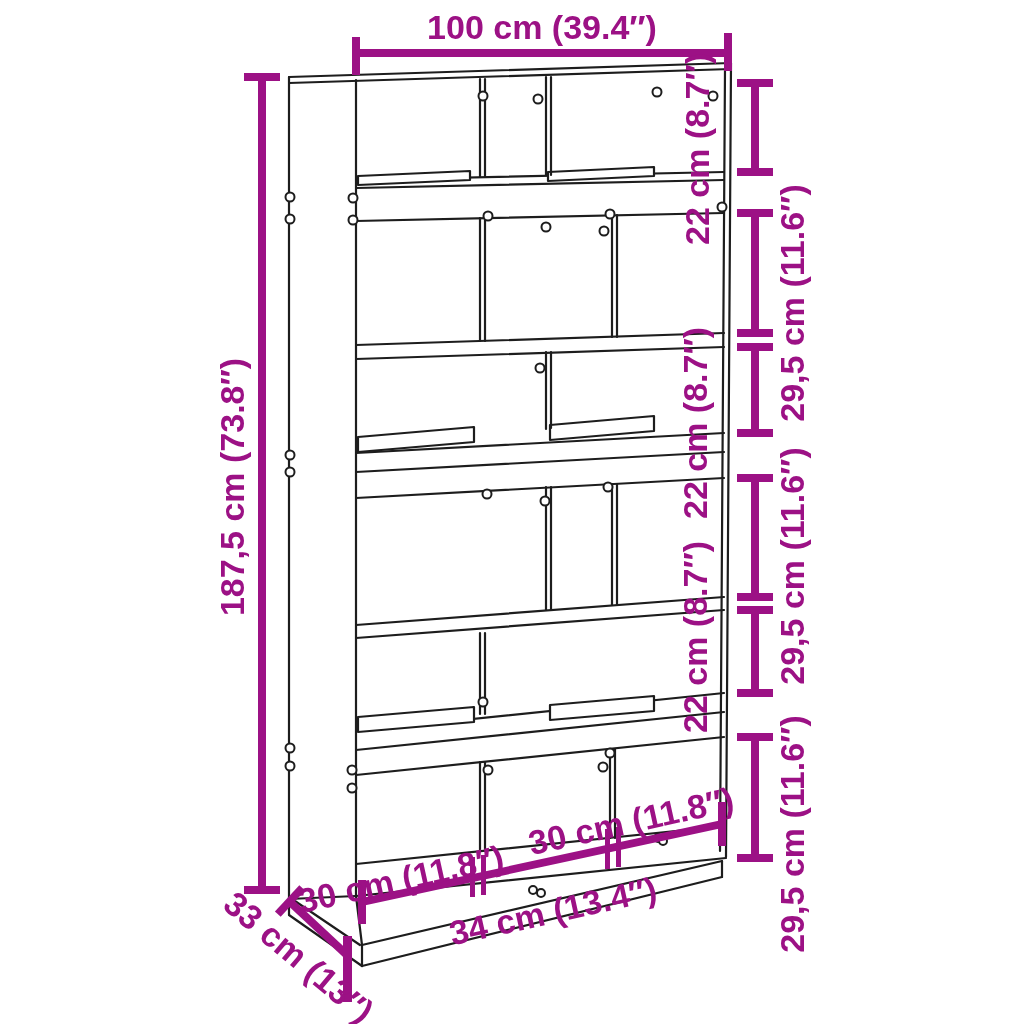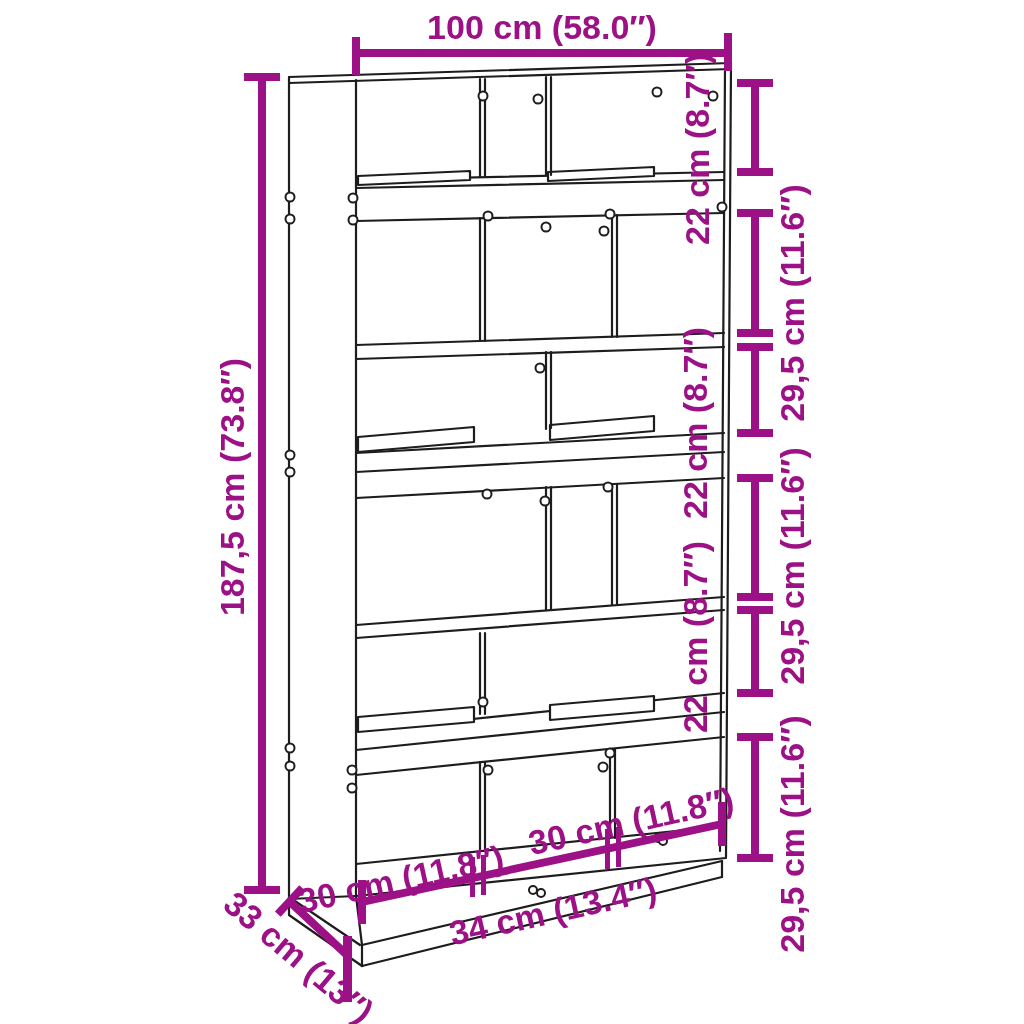--- a/index.html
+++ b/index.html
@@ -153,21 +153,21 @@
       </g>
 
       <g>
         <polygon points="291.7,898.1 350.7,953.1 345.3,958.9 286.3,903.9"></polygon>
         <polygon points="280.7,916.8 305.1,890.6 299.3,885.2 274.9,911.4"></polygon>
         <rect x="343" y="936" width="9" height="66"></rect>
       </g>
     </g>
   </svg>
 
-  <div class="dim-label" style="left:542px;top:27px;transform:translate(-50%,-50%);">100 cm (58.0″)</div>
+  <div class="dim-label" style="left:542px;top:27px;transform:translate(-50%,-50%);">100 cm (39.4″)</div>
 
   <div class="dim-label" style="left:232px;top:487px;transform:translate(-50%,-50%) rotate(-90deg);">187,5 cm (73.8″)</div>
 
   <div class="dim-label" style="left:697px;top:149px;transform:translate(-50%,-50%) rotate(-90deg);">22 cm (8.7″)</div>
 
   <div class="dim-label" style="left:792px;top:303px;transform:translate(-50%,-50%) rotate(-90deg);">29,5 cm (11.6″)</div>
 
   <div class="dim-label" style="left:695px;top:423px;transform:translate(-50%,-50%) rotate(-90deg);">22 cm (8.7″)</div>
 
   <div class="dim-label" style="left:792px;top:566px;transform:translate(-50%,-50%) rotate(-90deg);">29,5 cm (11.6″)</div>

